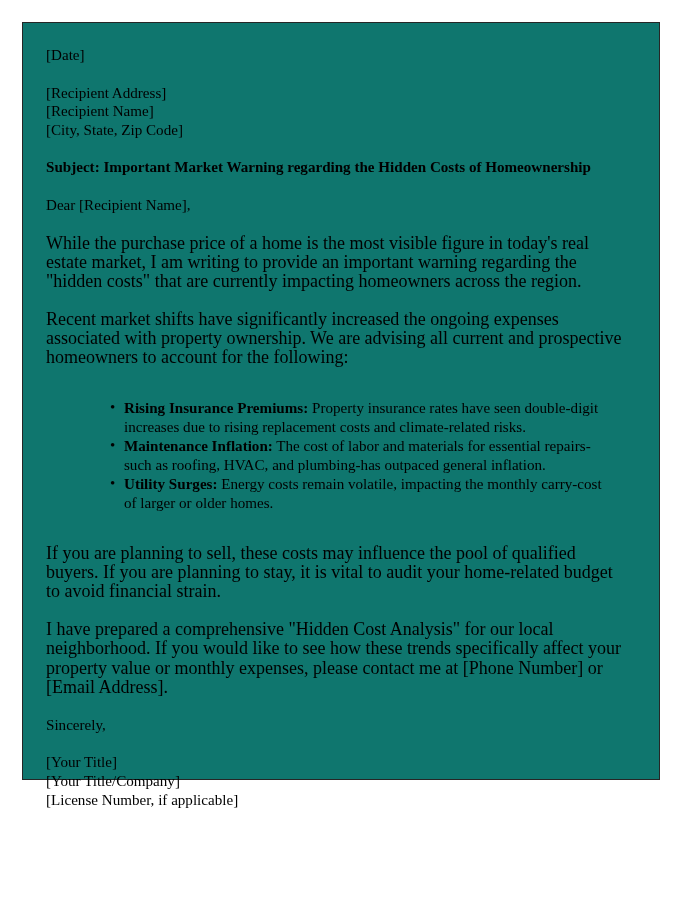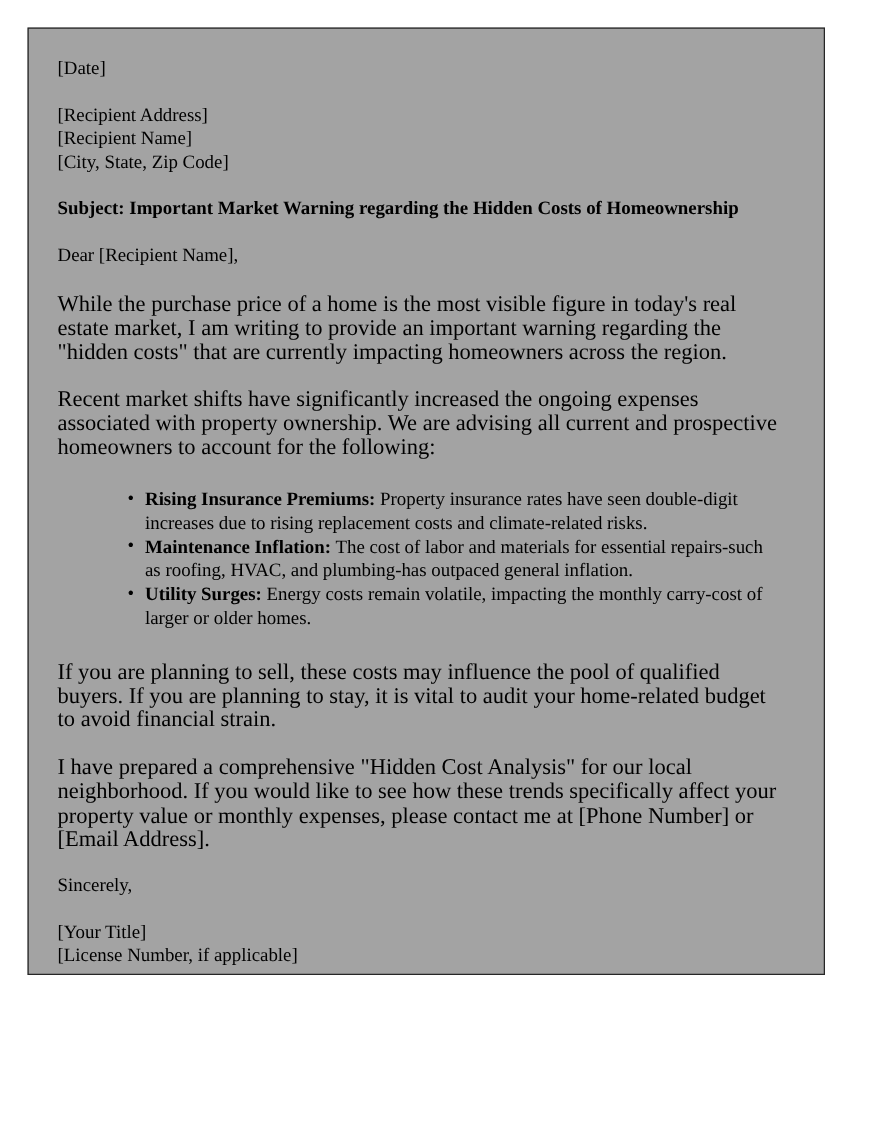--- a/index.html
+++ b/index.html
@@ -15,21 +15,21 @@
     overflow: hidden;
   }
   #page {
     position: absolute;
     left: 22px;
     top: 22px;
     width: 638px;
     height: 758px;
     border: 1.4px solid #262626;
     box-sizing: border-box;
-    background: #a3a3a3;
+    background: #0f766e;
   }
   #content {
     position: absolute;
     left: 23px;
     top: 23px;
     width: 583px;
   }
   .line {
     font-size: 15.1px;
     line-height: 18.6px;
@@ -40,21 +40,21 @@
     line-height: 19.1px;
     text-align: left;
   }
   .gap-md { height: 19px; }
   .subject {
     font-size: 15.1px;
     line-height: 19px;
     font-weight: bold;
   }
   ul.bullets {
-    margin: 4px;
+    margin: 12px;
     padding: 0 0 0 52px;
     list-style: none;
   }
   ul.bullets li {
     position: relative;
     font-size: 15.1px;
     line-height: 19.1px;
     margin: 0 0 0 0;
     padding-left: 14px;
     text-align: left;
@@ -118,16 +118,17 @@
 
     <div class="para">I have prepared a comprehensive "Hidden Cost Analysis" for our local neighborhood. If you would like to see how these trends specifically affect your property value or monthly expenses, please contact me at [Phone Number] or [Email Address].</div>
 
     <div class="gap-md"></div>
 
     <div class="line">Sincerely,</div>
 
     <div class="gap-md"></div>
 
     <div class="sig-line">[Your Title]</div>
+    <div class="sig-line">[Your Title/Company]</div>
     <div class="sig-line">[License Number, if applicable]</div>
 
   </div>
 </div>
 
 </body></html>

